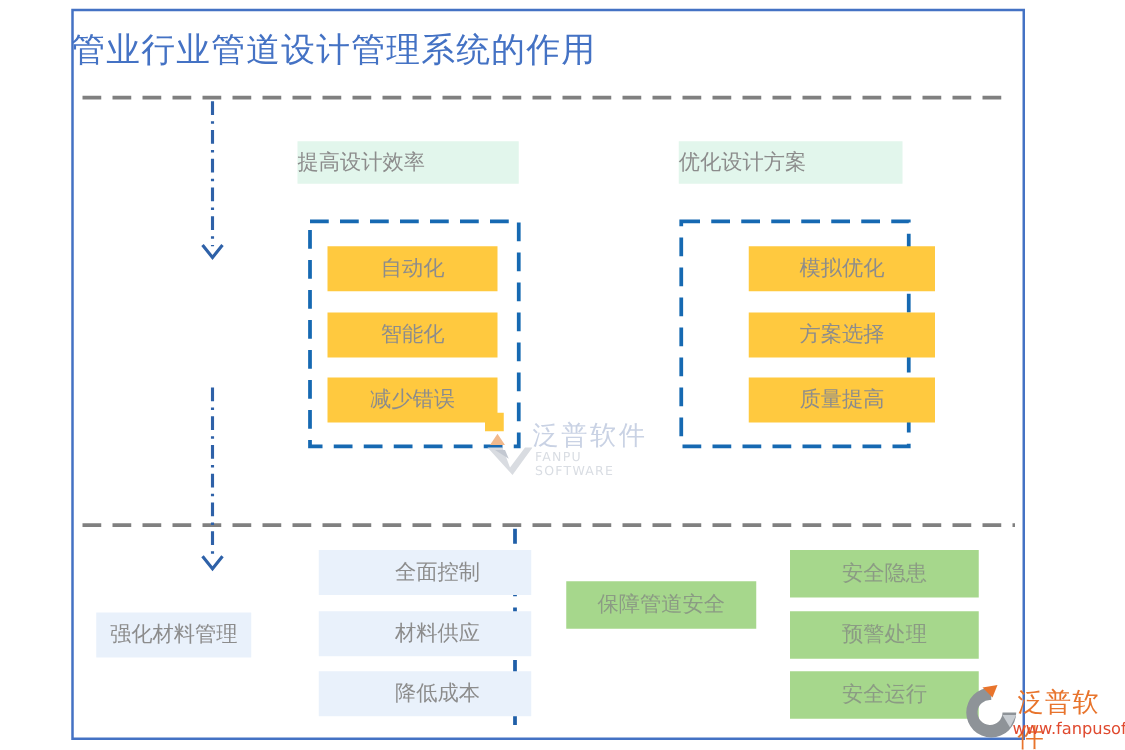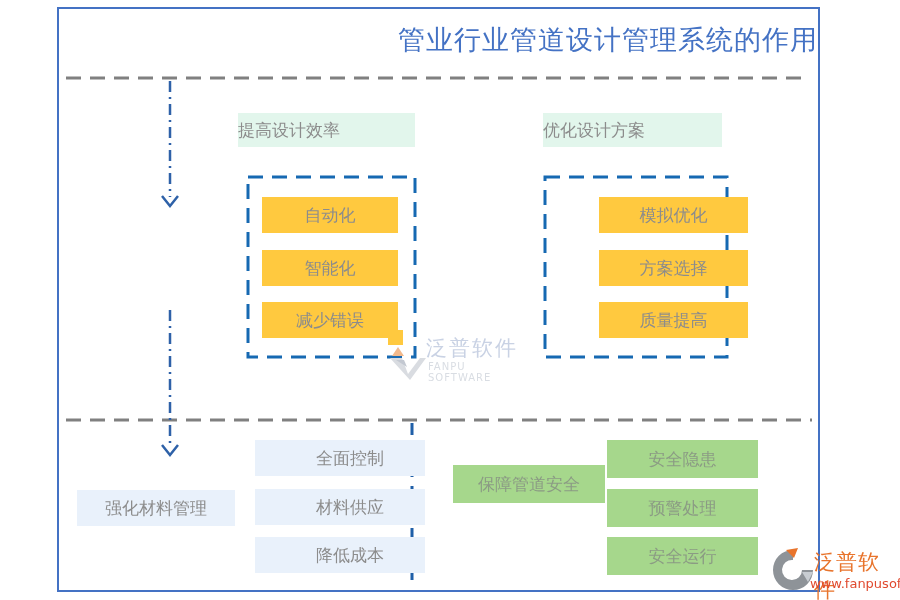--- a/index.html
+++ b/index.html
@@ -7,21 +7,21 @@
     position:relative;width:900px;height:600px;overflow:hidden;
     font-family:"DejaVu Serif","Liberation Serif",serif;
     background:#ffffff;
   }
   .frame{
     position:absolute;left:57px;top:7px;width:759px;height:581px;
     border:2px solid #4472C4;background:transparent;
   }
   .title{
     position:absolute;left:57px;top:22px;width:761px;
-    text-align:right;font-size:27px;color:#4472C4;letter-spacing:1px;
+    text-align:left;font-size:27px;color:#4472C4;letter-spacing:1px;
   }
   .linework{position:absolute;left:0;top:0;width:900px;height:600px;pointer-events:none;}
   .mint-header{
     position:absolute;height:34px;background:#E2F6EC;color:#8C8C8C;
     font-size:17px;text-align:left;line-height:34px;
   }
   .mh-left{left:238px;top:113px;width:177px;}
   .mh-right{left:543px;top:113px;width:179px;}
   .yellow-item{
     position:absolute;height:36px;background:#FFC93F;color:#8C8C8C;
@@ -32,23 +32,23 @@
   .row1{top:197px;} .row2{top:250px;} .row3{top:302px;}
   .blue-item{
     position:absolute;height:36px;background:#E9F1FB;color:#8C8C8C;
     font-size:17px;text-align:center;line-height:36px;
   }
   .green-item{
     position:absolute;height:38px;background:#A6D78C;color:#8B9B84;
     font-size:17px;text-align:center;line-height:38px;
   }
   .b-l{left:255px;width:150px;padding-left:20px;}
-  .b-r{left:607px;width:151px;}
+  .b-r{left:632px;width:151px;}
   .brow1{top:440px;} .brow2{top:489px;} .brow3{top:537px;}
-  .main-left{left:77px;top:490px;width:158px;}
+  .main-left{left:77px;top:490px;width:124px;}
   .main-right{left:453px;top:465px;width:152px;}
   
   .watermark{position:absolute;left:388px;top:328px;width:140px;height:62px;}
   .wm-logo{position:absolute;left:0;top:2px;width:38px;height:52px;}
   .wm-name{position:absolute;left:38px;top:6px;font-size:21px;color:#C9D2E4;letter-spacing:2px;}
   .wm-sub{position:absolute;left:40px;top:33px;font-size:10px;color:#D9DDE3;
           font-family:"DejaVu Sans","Liberation Sans",sans-serif;letter-spacing:1px;}
   
   .footer-logo{position:absolute;left:772px;top:546px;width:128px;height:52px;}
   .fl-icon{position:absolute;left:0;top:2px;width:42px;height:44px;}

